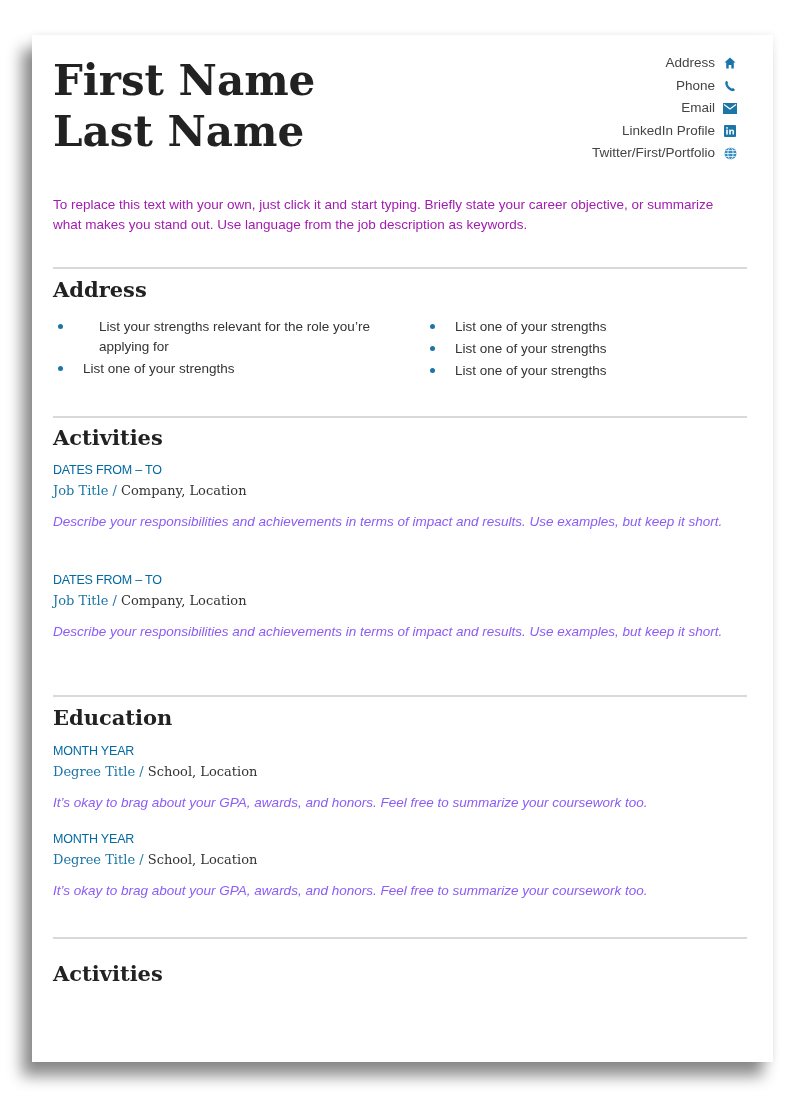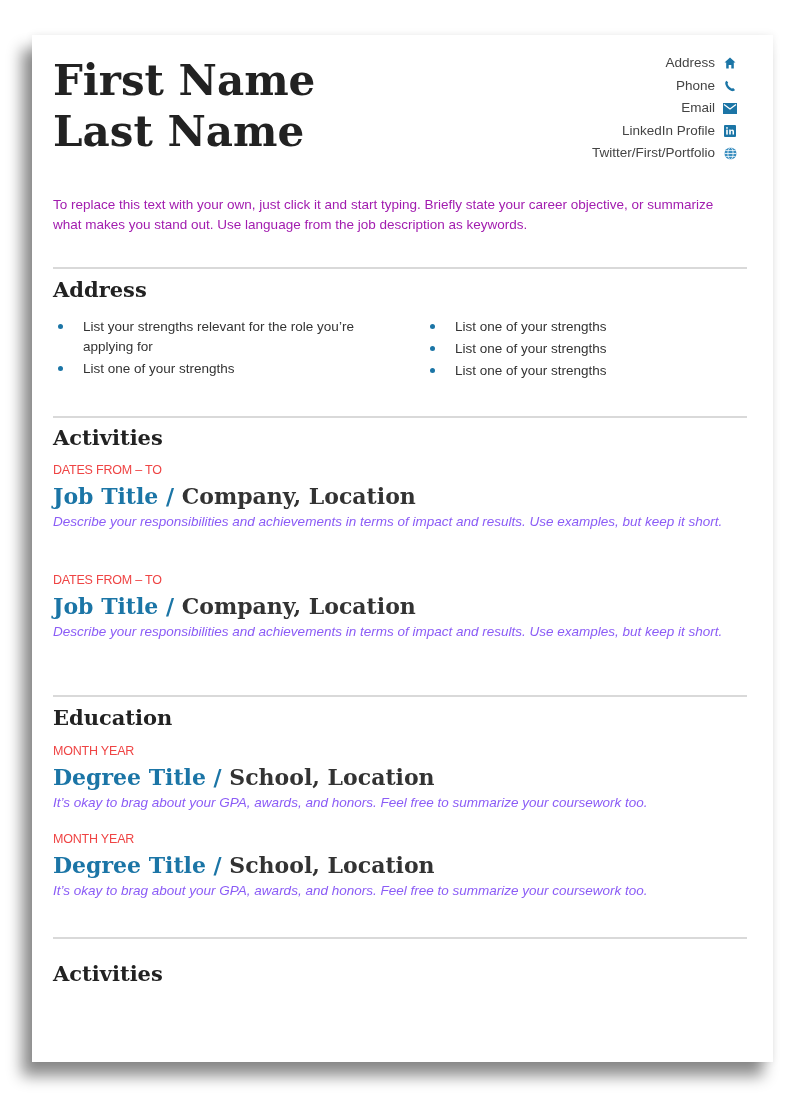--- a/index.html
+++ b/index.html
@@ -28,23 +28,23 @@
       font-size: 13.5px; line-height: 20px; color: #a21caf;
     }
     .rule { position: absolute; left: 21px; width: 694px; height: 2px; background: #d9d9d9; }
     .section-title {
       position: absolute; left: 21px;
       font-family: "DejaVu Serif", serif; font-weight: bold; font-size: 21px; color: #222;
     }
     .skills-col { position: absolute; font-size: 13.5px; line-height: 20px; color: #333; }
     .skill { display: flex; margin-bottom: 2px; }
     .bullet { width: 5px; height: 5px; border-radius: 50%; background: #1b75a6; margin-top: 7px; margin-right: 20px; flex: 0 0 5px; margin-left: 5px; }
-    .meta { position: absolute; left: 21px; font-size: 12.5px; color: #ef4444; letter-spacing: -0.2px; }
+    .meta { position: absolute; left: 21px; font-size: 12.5px; color: #0369a1; letter-spacing: -0.2px; }
     .entry-title {
-      position: absolute; left: 21px; font-family: "DejaVu Serif", serif; font-weight: bold; font-size: 22px; color: #333;
+      position: absolute; left: 21px; font-family: "DejaVu Serif", serif; font-weight: normal; font-size: 13px; color: #333;
     }
     .entry-title .hl { color: #1b75a6; }
     .desc { position: absolute; left: 21px; width: 694px; font-size: 13.5px; line-height: 20px; color: #8b5cf6; font-style: italic; }
   </style>
 </head>
 <body>
 
 <div class="page">
 
   <div class="name">
@@ -104,21 +104,21 @@
   </div>
 
   <div class="objective">To replace this text with your own, just click it and start typing. Briefly state your career objective, or summarize what makes you stand out. Use language from the job description as keywords.</div>
 
   <div class="rule" style="top:232px;"></div>
   <div class="section-title" style="top:242px;">Address</div>
 
   <div class="skills-col" style="left:21px; top:282px; width:340px;">
     <div class="skill">
       <span class="bullet"></span>
-      <span style="width:320px;">List your strengths relevant for the role you’re applying for</span>
+      <span style="width:320px;margin-left:16px;">List your strengths relevant for the role you’re applying for</span>
     </div>
     <div class="skill">
       <span class="bullet"></span>
       <span>List one of your strengths</span>
     </div>
   </div>
 
   <div class="skills-col" style="left:393px; top:282px; width:320px;">
     <div class="skill">
       <span class="bullet"></span>

